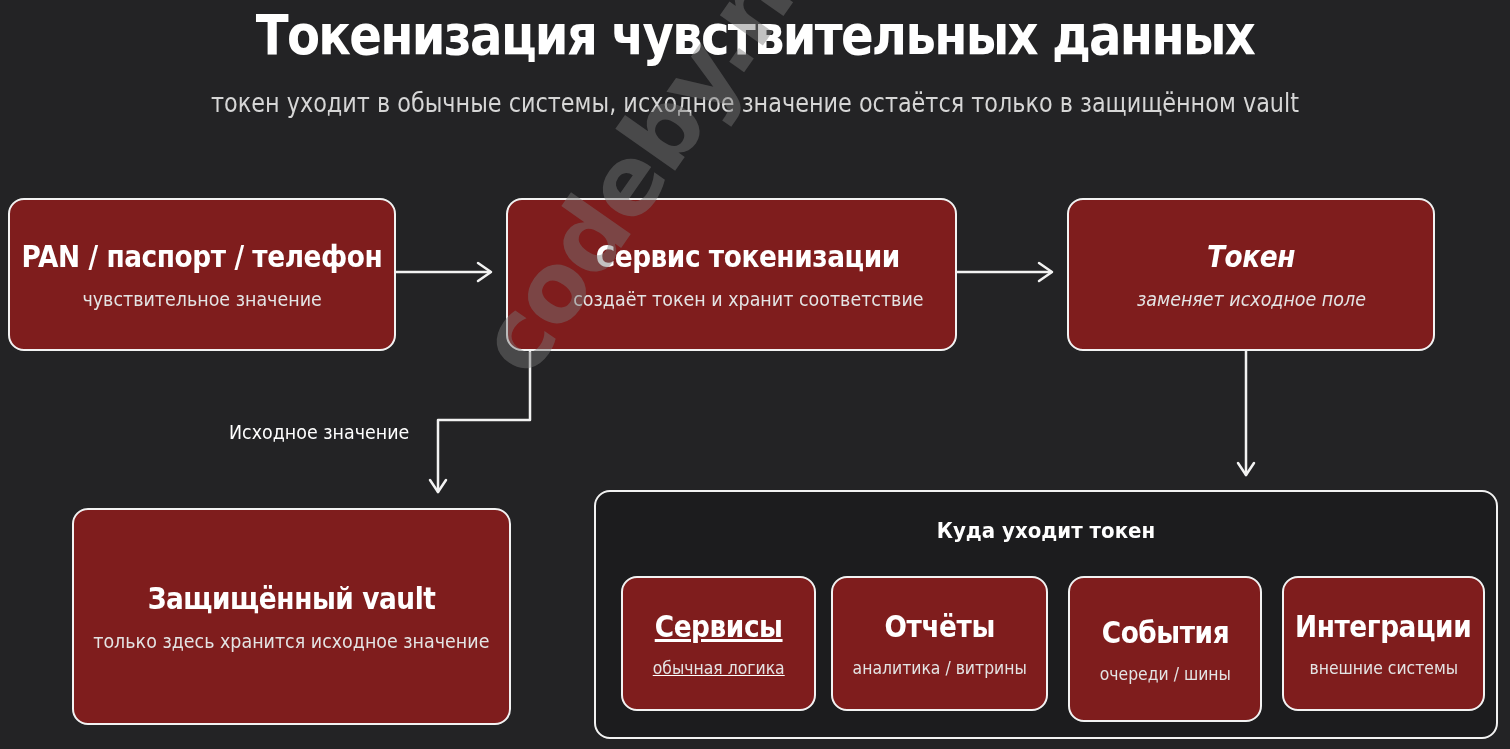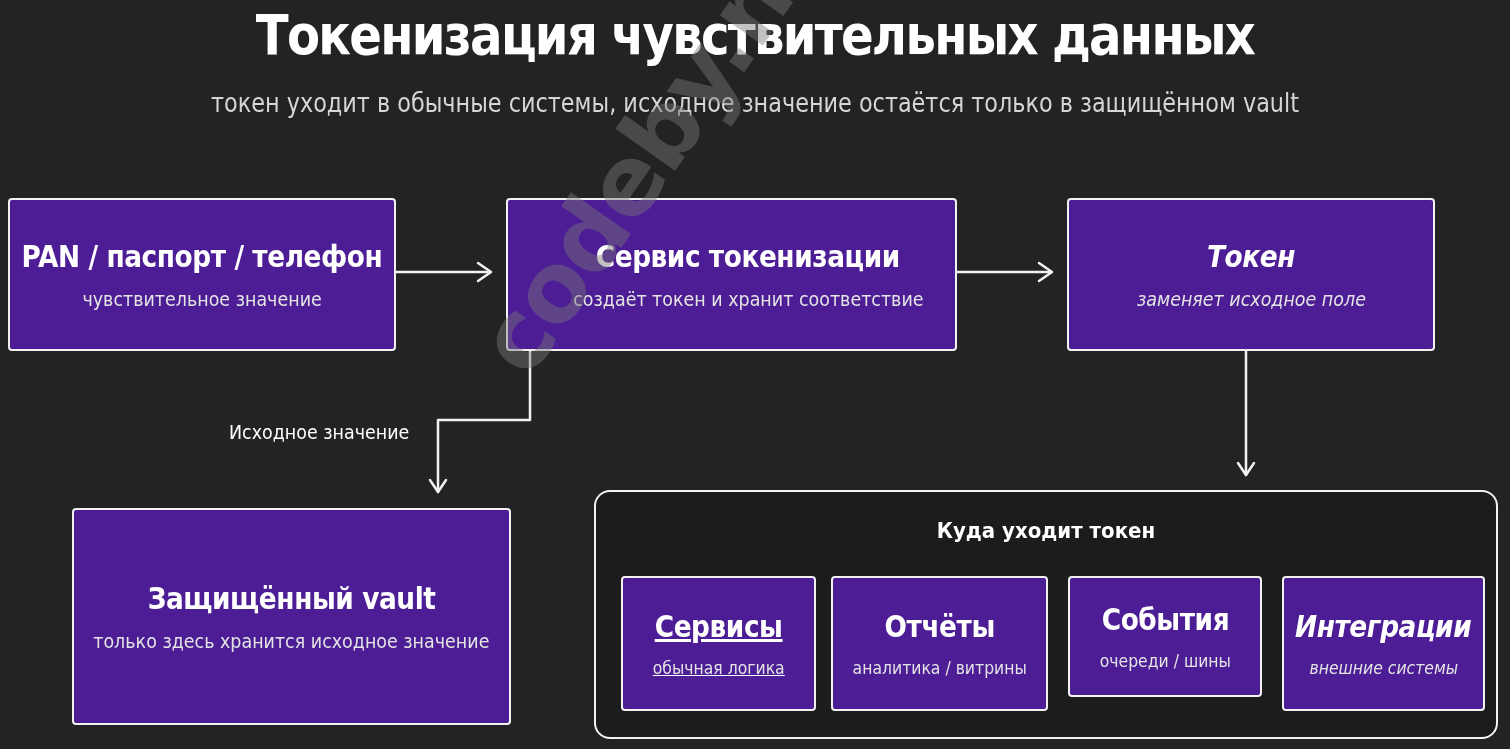--- a/index.html
+++ b/index.html
@@ -14,22 +14,22 @@
     font-family:"DejaVu Sans", sans-serif; font-weight:bold; font-size:56px;
     letter-spacing:-2px; transform:scaleX(0.86); transform-origin:center;
   }
   .subtitle {
     position:absolute; left:0; width:1510px; top:88px; text-align:center;
     font-family:"DejaVu Sans", sans-serif; font-size:26px; color:#d6d6d6;
     transform:scaleX(0.86); transform-origin:center;
   }
   .box {
     position:absolute; box-sizing:border-box;
-    border:2.5px solid #f2f2f2; border-radius:4px;
-    background:#4c1d95;
+    border:2.5px solid #f2f2f2; border-radius:16px;
+    background:#7f1d1d;
     display:flex; flex-direction:column; align-items:center; justify-content:center;
   }
   .box .h {
     font-family:"DejaVu Sans", sans-serif; font-weight:bold; font-size:30px;
     transform:scaleX(0.88); white-space:nowrap; letter-spacing:-0.5px;
   }
   .box .s {
     font-family:"DejaVu Sans", sans-serif; font-size:19px; color:#e4e4e4;
     margin-top:14px; white-space:nowrap; transform:scaleX(0.92);
   }
@@ -106,22 +106,22 @@
 </div>
 
 <div class="box sub" style="left:621px; top:576px; width:195px; height:135px;text-decoration:underline;">
   <div class="h">Сервисы</div>
   <div class="s">обычная логика</div>
 </div>
 <div class="box sub" style="left:831px; top:576px; width:217px; height:135px;">
   <div class="h">Отчёты</div>
   <div class="s">аналитика / витрины</div>
 </div>
-<div class="box sub" style="left:1068px; top:576px; width:194px; height:121px;text-align:center;">
+<div class="box sub" style="left:1068px; top:576px; width:194px; height:146px;text-align:center;">
   <div class="h">События</div>
   <div class="s">очереди / шины</div>
 </div>
-<div class="box sub" style="left:1282px; top:576px; width:203px; height:135px;font-style:italic;">
+<div class="box sub" style="left:1282px; top:576px; width:203px; height:135px;">
   <div class="h">Интеграции</div>
   <div class="s">внешние системы</div>
 </div>
 
 <div class="watermark">codeby.net</div>
 
 </body></html>

